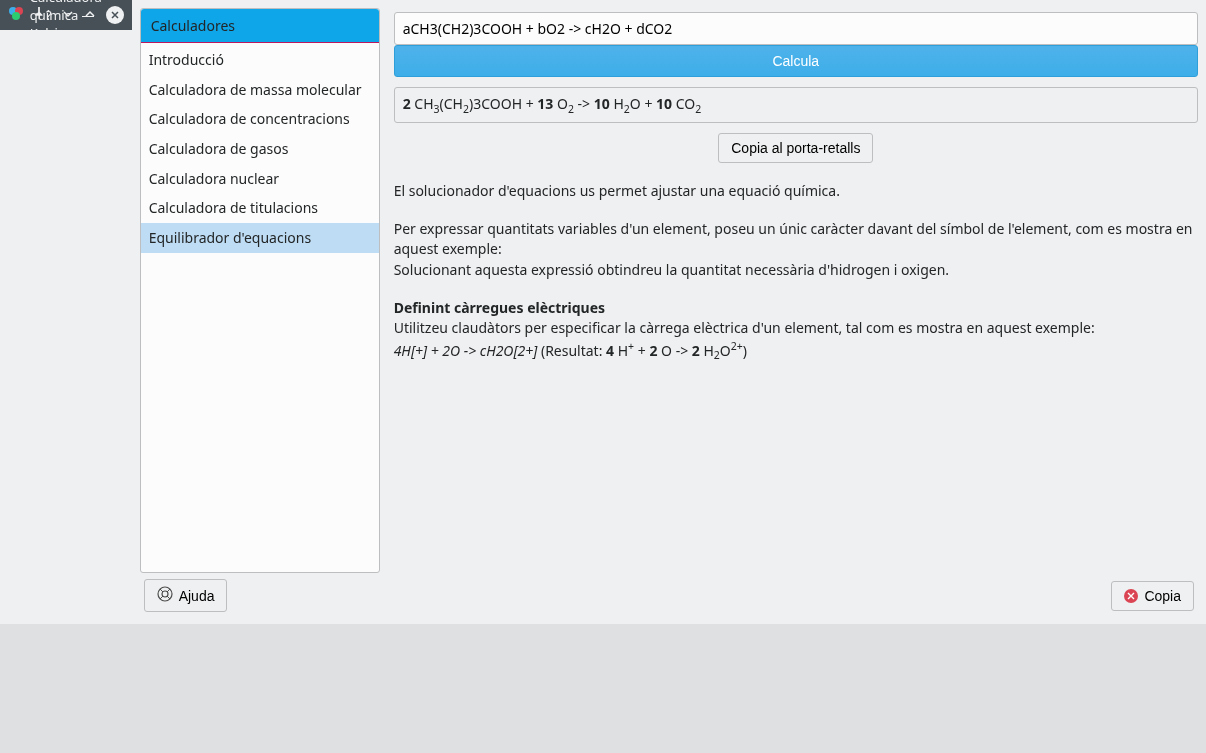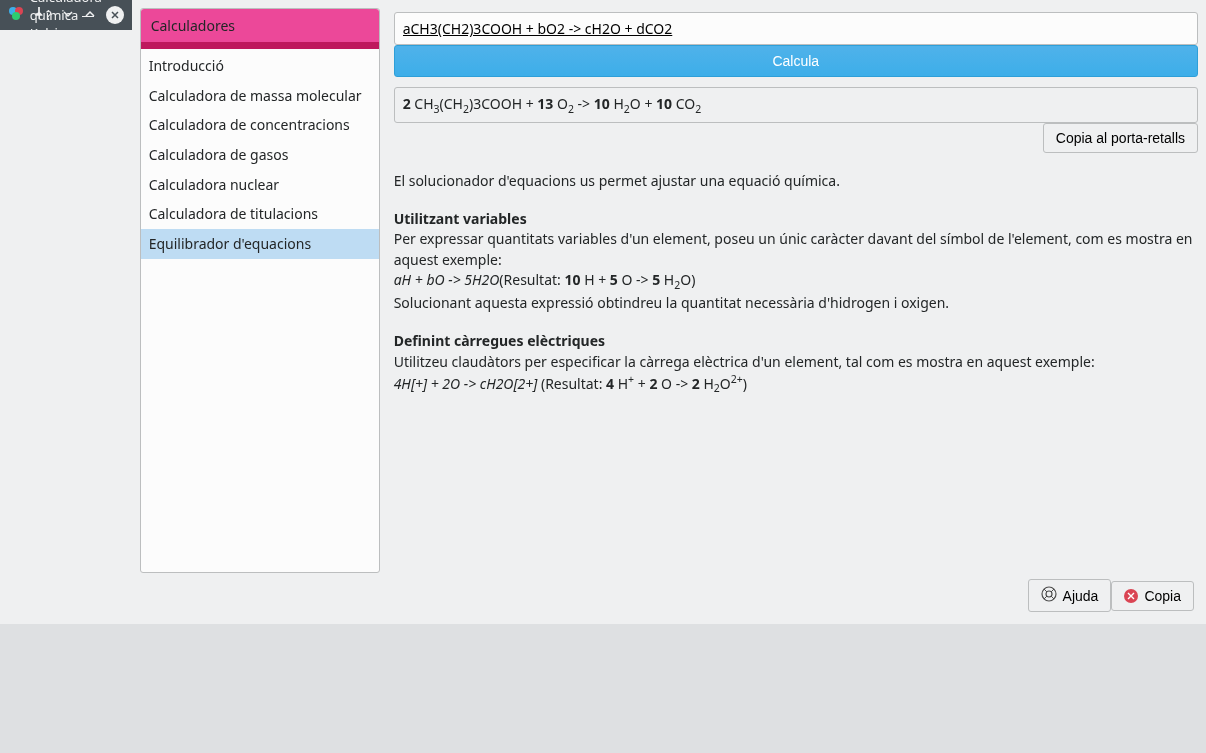--- a/index.html
+++ b/index.html
@@ -52,22 +52,22 @@
 }
 .sidebar {
   width: 240px;
   border: 1px solid #bcbebf;
   border-radius: 3px;
   background: #fcfcfc;
   display: flex;
   flex-direction: column;
 }
 .sidebar-header {
-  background: #ec4899;
-  border-bottom: 7px solid #be185d;
+  background: #0ea5e9;
+  border-bottom: 1px solid #be185d;
   padding: 7px 10px;
   font-size: 14px;
   border-radius: 3px 3px 0 0;
 }
 .sidebar-list { flex: 1; padding: 2px 0; }
 .sidebar-item {
   padding: 4px 8px;
   font-size: 14px;
   cursor: pointer;
   line-height: 1.55;
@@ -82,21 +82,20 @@
 }
 .form-label { margin-bottom: 4px; font-size: 14px; }
 .eq-input {
   width: 100%;
   padding: 6px 8px;
   border: 1px solid #bcbebf;
   border-radius: 3px;
   font-size: 14px;
   background: #fcfcfc;
   font-family: inherit;
-  text-decoration: underline;
 }
 .calc-button {
   width: 100%;
   padding: 7px;
   background: linear-gradient(#4fb2ea, #3daee9);
   border: 1px solid #2e9fd8;
   border-radius: 3px;
   color: #fff;
   font-size: 14px;
   cursor: pointer;
@@ -104,23 +103,23 @@
 .result-box {
   margin-top: 10px;
   width: 100%;
   padding: 6px 8px;
   border: 1px solid #bcbebf;
   border-radius: 3px;
   background: #eff0f1;
   font-size: 14px;
 }
 .copy-row {
-  margin-top: 0;
-  display: flex;
-  justify-content: flex-end;
+  margin-top: 10px;
+  display: flex;
+  justify-content: center;
 }
 .std-button {
   padding: 6px 12px;
   border: 1px solid #bcbebf;
   border-radius: 3px;
   background: #eff0f1;
   font-size: 14px;
   cursor: pointer;
   display: flex;
   align-items: center;
@@ -131,21 +130,21 @@
 .help-text .spacer { height: 18px; }
 .help-text b { font-weight: 700; }
 .help-text i { font-style: italic; }
 .help-text sub { font-size: 0.75em; vertical-align: sub; }
 .help-text sup { font-size: 0.75em; vertical-align: super; }
 .result-box b { font-weight: 700; }
 .result-box sub { font-size: 0.75em; vertical-align: sub; }
 
 .footer-row {
   display: flex;
-  justify-content: flex-end;
+  justify-content: space-between;
   align-items: center;
   padding: 6px 4px 4px 4px;
 }
 .help-btn-icon svg { width: 16px; height: 16px; }
 .close-btn-icon {
   width: 14px; height: 14px; border-radius: 50%;
   background: #da4453; display: inline-flex; align-items: center; justify-content: center;
 }
 .close-btn-icon svg { width: 8px; height: 8px; }
 </style>
@@ -208,23 +207,21 @@
         <input class="eq-input" type="text" value="aCH3(CH2)3COOH + bO2 -&gt; cH2O + dCO2" style="">
         <button class="calc-button">Calcula</button>
         <div class="result-box"><b>2</b> CH<sub>3</sub>(CH<sub>2</sub>)3COOH + <b>13</b> O<sub>2</sub> -&gt; <b>10</b> H<sub>2</sub>O + <b>10</b> CO<sub>2</sub></div>
         <div class="copy-row">
           <button class="std-button">Copia al porta-retalls</button>
         </div>
 
         <div class="help-text">
           <p>El solucionador d'equacions us permet ajustar una equació química.</p>
           <div class="spacer"></div>
-          <p><b>Utilitzant variables</b></p>
           <p>Per expressar quantitats variables d'un element, poseu un únic caràcter davant del símbol de l'element, com es mostra en aquest exemple:</p>
-          <p><i>aH + bO -&gt; 5H2O</i>(Resultat: <b>10</b> H + <b>5</b> O -&gt; <b>5</b> H<sub>2</sub>O)</p>
           <p>Solucionant aquesta expressió obtindreu la quantitat necessària d'hidrogen i oxigen.</p>
           <div class="spacer"></div>
           <p><b>Definint càrregues elèctriques</b></p>
           <p>Utilitzeu claudàtors per especificar la càrrega elèctrica d'un element, tal com es mostra en aquest exemple:</p>
           <p><i>4H[+] + 2O -&gt; cH2O[2+]</i> (Resultat: <b>4</b> H<sup>+</sup> + <b>2</b> O -&gt; <b>2</b> H<sub>2</sub>O<sup>2+</sup>)</p>
         </div>
       </div>
     </div>
 
     <div class="footer-row">

